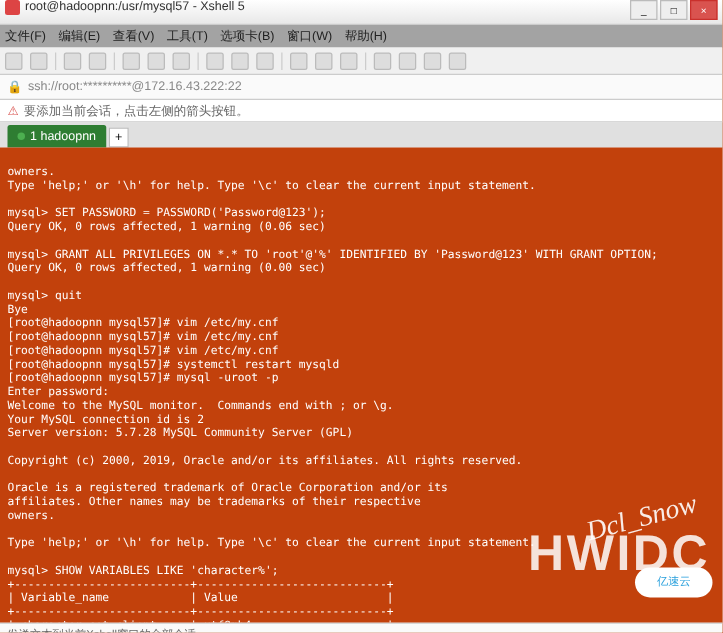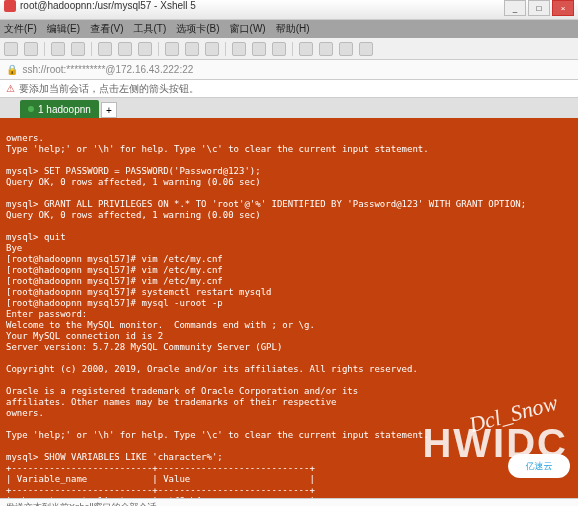--- a/index.html
+++ b/index.html
@@ -13,21 +13,21 @@
 .menubar { height: 18px; background: #a3a3a3; display: flex; align-items: center; padding: 0 4px; font-size: 10px; color: #222; }
 .menubar span { margin-right: 10px; cursor: pointer; }
 .toolbar { height: 22px; background: #f0f0f0; border-bottom: 1px solid #ccc; display: flex; align-items: center; padding: 0 4px; gap: 6px; }
 .tbtn { width: 14px; height: 14px; background: #ddd; border: 1px solid #bbb; border-radius: 2px; cursor: pointer; }
 .tsep { width: 1px; height: 14px; background: #ccc; }
 .addrbar { height: 20px; background: #fafafa; border-bottom: 1px solid #ccc; display: flex; align-items: center; padding: 0 6px; font-size: 10px; color: #888; }
 .addrbar .lock { margin-right: 4px; }
 .tipbar { height: 18px; background: #fff; border-bottom: 1px solid #ccc; display: flex; align-items: center; padding: 0 6px; font-size: 10px; color: #666; }
 .tipbar .warn { color: #d9534f; margin-right: 4px; }
 .tabbar { height: 20px; background: #e0e0e0; display: flex; align-items: flex-end; }
-.tab { height: 18px; background: #2e7d32; color: #fff; font-size: 10px; padding: 2px 8px; display: flex; align-items: center; border-radius: 2px 2px 0 0; margin-left: 20px; cursor: pointer; }
+.tab { height: 18px; background: #2e7d32; color: #fff; font-size: 10px; padding: 2px 8px; display: flex; align-items: center; border-radius: 2px 2px 0 0; margin-left: 6px; cursor: pointer; }
 .tab .dot { width: 6px; height: 6px; background: #4caf50; border-radius: 50%; margin-right: 4px; }
 .addtab { width: 16px; height: 16px; background: #fff; border: 1px solid #bbb; margin-left: 2px; font-size: 10px; display: flex; align-items: center; justify-content: center; cursor: pointer; }
 .terminal { background: #c2410c; color: #fff; font-family: Consolas, monospace; font-size: 9px; line-height: 11px; padding: 4px 6px; height: 380px; overflow: hidden; white-space: pre; position: relative; }
 .watermark { position: absolute; right: 20px; top: 290px; color: #fff; font-family: cursive; font-style: italic; font-size: 22px; transform: rotate(-15deg); opacity: 0.9; pointer-events: none; }
 .brand { position: absolute; right: 10px; top: 320px; color: #fff; font-size: 40px; font-weight: bold; letter-spacing: 2px; opacity: 0.85; pointer-events: none; font-family: Liberation Sans, sans-serif; }
 .brand-sub { position: absolute; right: 2px; top: 370px; color: #eee; font-size: 10px; opacity: 0.85; pointer-events: none; margin-top: 28px; }
 .logo { position: absolute; right: 8px; bottom: 20px; width: 62px; height: 24px; background: #fff; border-radius: 12px; display: flex; align-items: center; justify-content: center; font-size: 9px; color: #29a0dc; font-weight: normal; pointer-events: none; }
 .tip2 { height: 14px; background: #fafafa; font-size: 9px; color: #666; padding: 2px 6px; border-top: 1px solid #ccc; }
 </style>
 </head>

